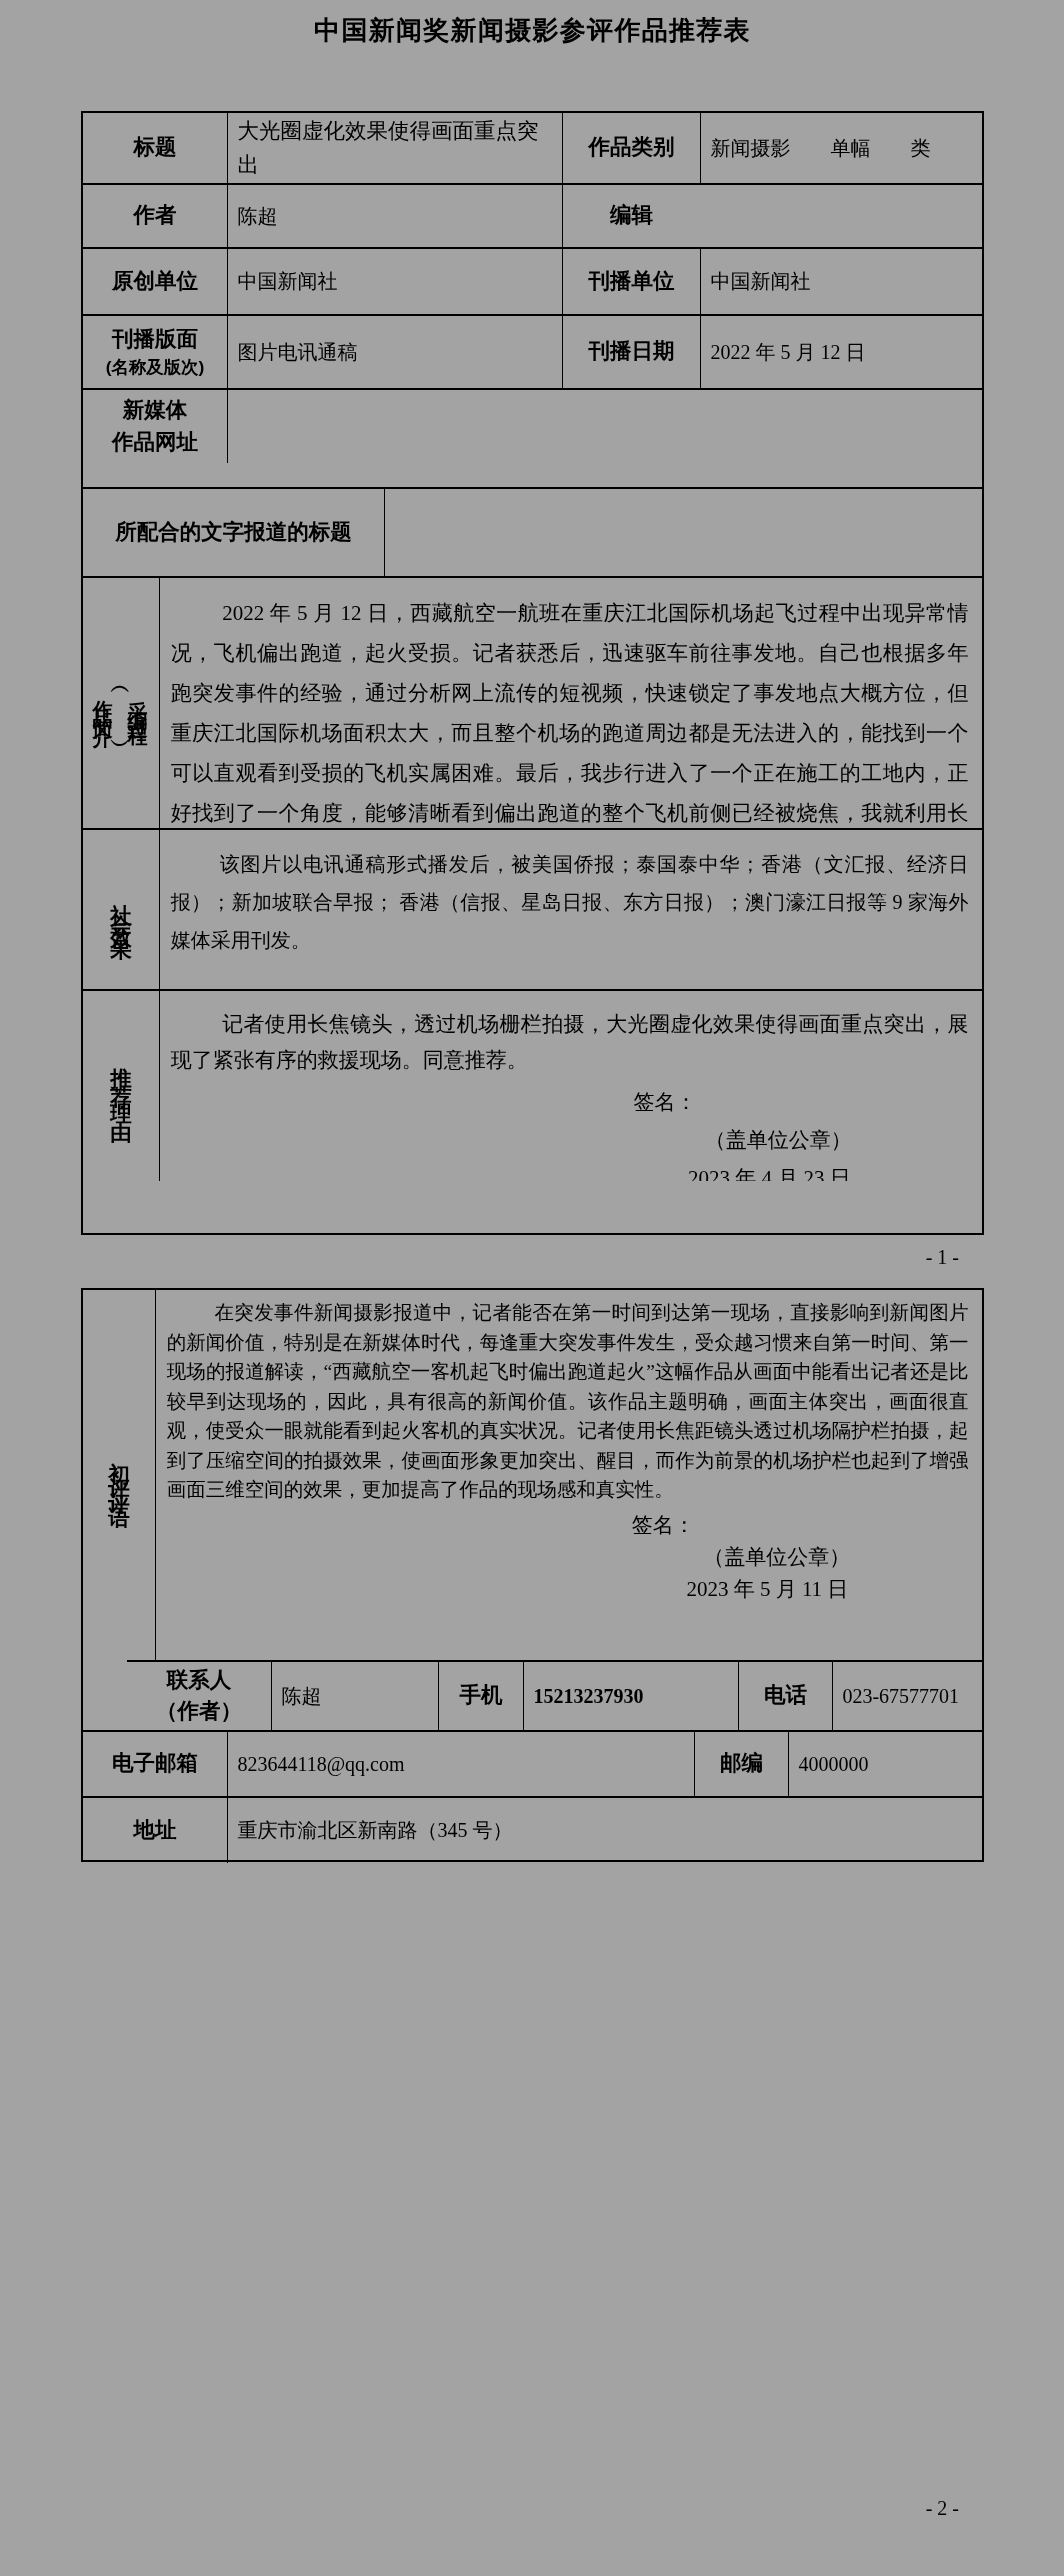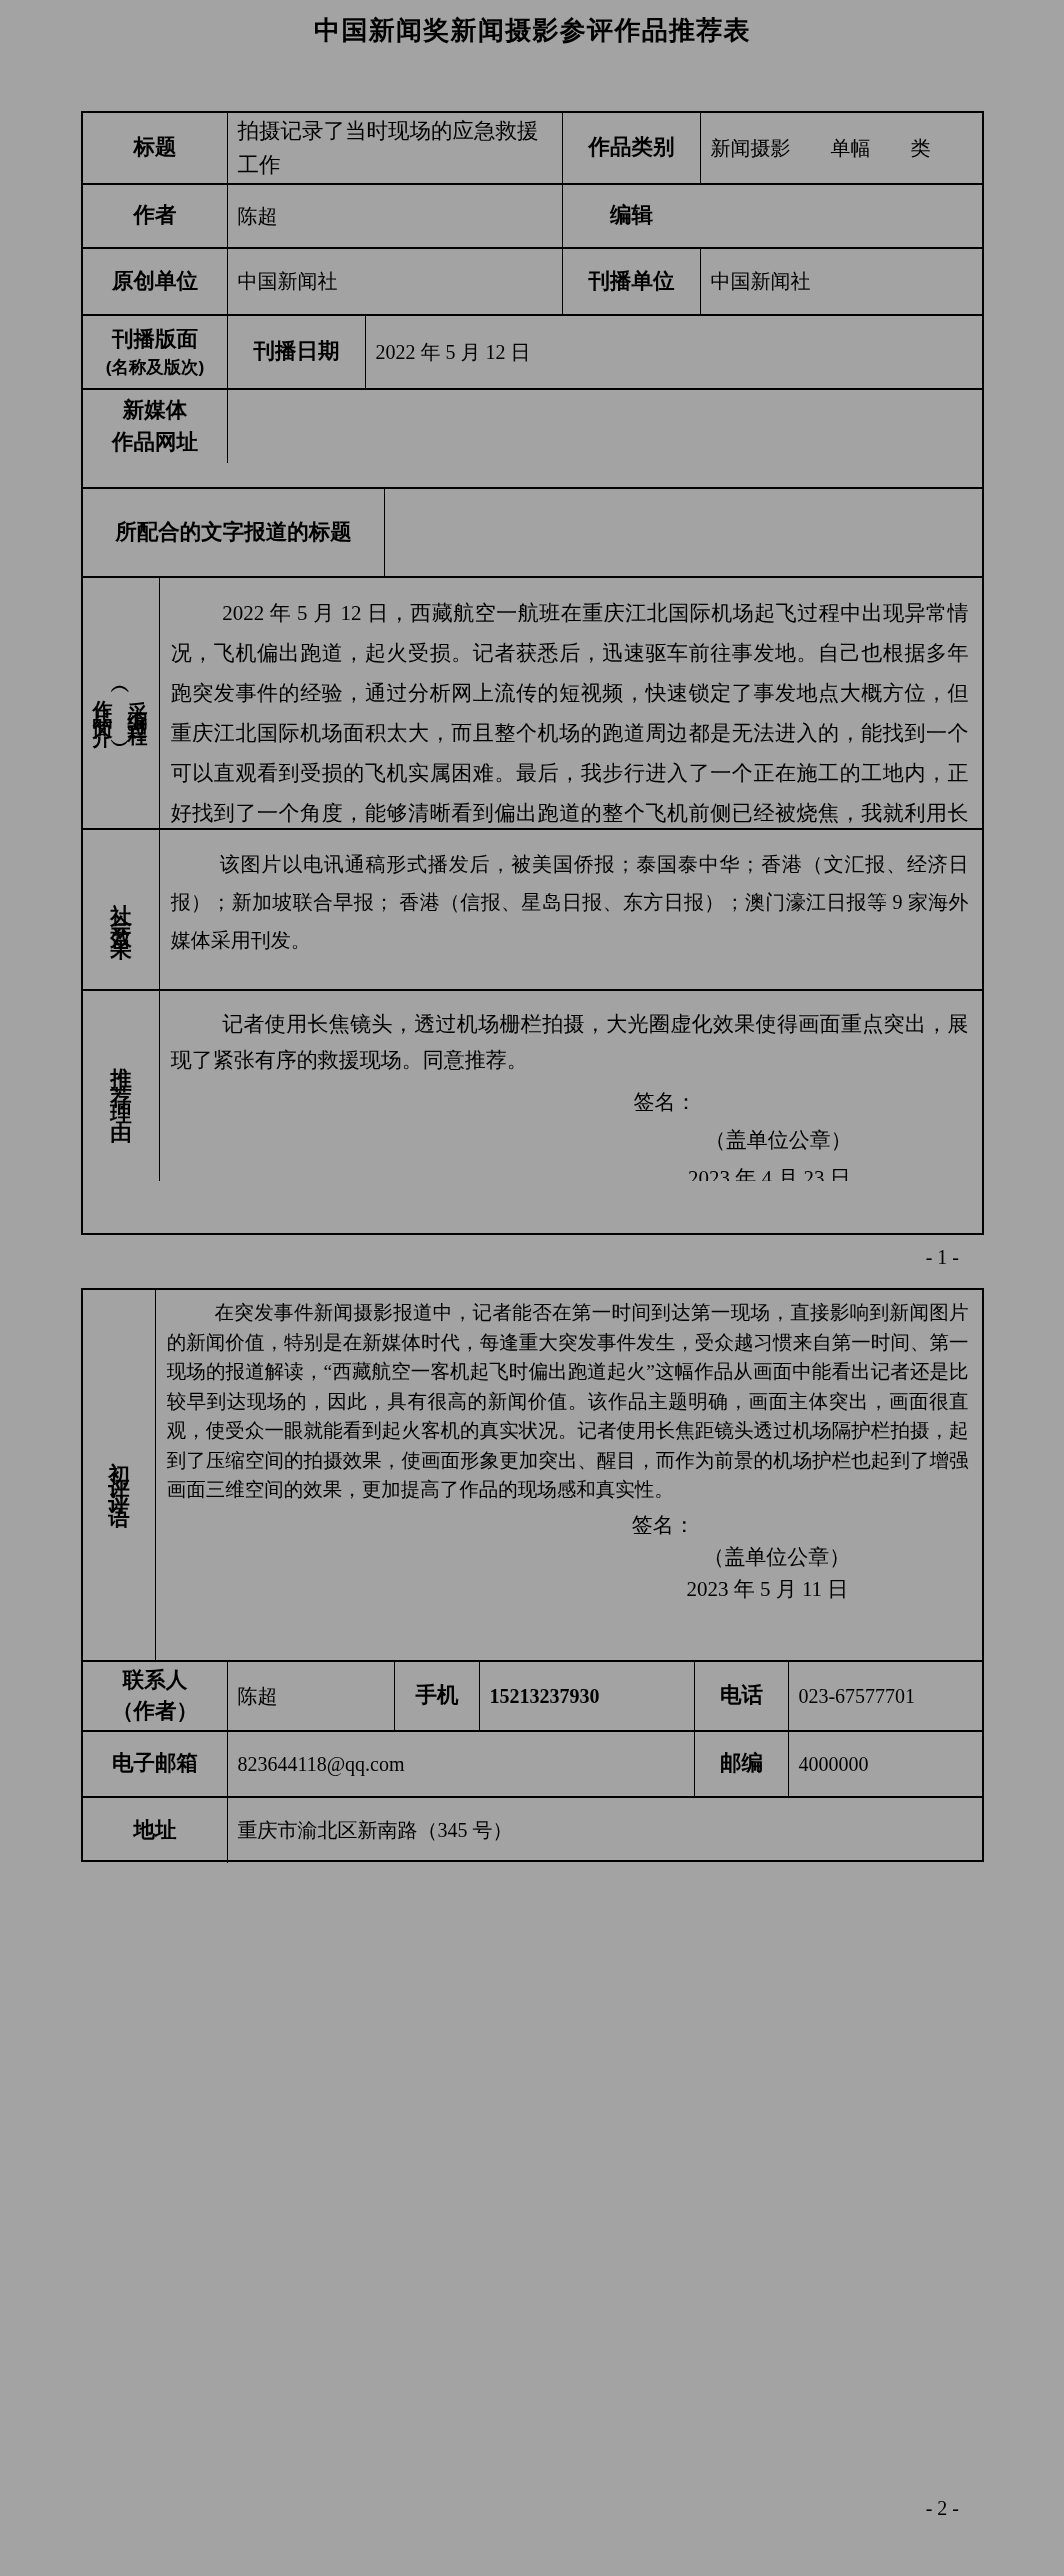--- a/index.html
+++ b/index.html
@@ -57,35 +57,35 @@
   .w-vlab{width:76px;flex:0 0 76px;}
   .w-vlab2{width:72px;flex:0 0 72px;}
   .w-c2{width:167px;flex:0 0 167px;}
   .w-c3{width:85px;flex:0 0 85px;}
   .w-c4{width:215px;flex:0 0 215px;font-weight:bold;}
   .w-c5{width:94px;flex:0 0 94px;}
   .w-email{width:467px;flex:0 0 467px;}
   
   .h1{height:70px;} .h2{height:64px;} .h3{height:67px;} .h4{height:74px;}
   .h5{height:75px;} .h6{height:89px;margin-top:24px;} .h7{height:252px;} .h8{height:161px;} .h9{height:192px;}
-  .g1{height:370px;} .g2{height:70px;} .g3{height:66px;} .g4{height:67px;}
+  .g1{height:370px;} .g2{height:70px;margin-left:44px;} .g3{height:66px;} .g4{height:67px;}
 </style>
 </head>
 <body>
 
 <div class="page">
 
   <div class="doc-title">中国新闻奖新闻摄影参评作品推荐表</div>
 
   <div class="tbl tbl1">
 
     <div class="r h1">
       <div class="c lab w-lab1">标题</div>
       <div class="c val w-val1">
-        <span class="wrapval">拍摄记录了当时现场的应急救援工作</span>
+        <span class="wrapval">大光圈虚化效果使得画面重点突出</span>
       </div>
       <div class="c lab w-lab2">作品类别</div>
       <div class="c val w-flex">
         <span>新闻摄影　　单幅　　类</span>
       </div>
     </div>
 
     <div class="r h2">
       <div class="c lab w-lab1">作者</div>
       <div class="c val w-val1">
@@ -104,20 +104,23 @@
         <span>中国新闻社</span>
       </div>
     </div>
 
     <div class="r h4">
       <div class="c lab w-lab1">
         <span>
           <span>刊播版面</span>
           <span class="l2">(名称及版次)</span>
         </span>
+      </div>
+      <div class="c val w-val1">
+        <span>图片电讯通稿</span>
       </div>
       <div class="c lab w-lab2">刊播日期</div>
       <div class="c val w-flex">
         <span>2022 年 5 月 12 日</span>
       </div>
     </div>
 
     <div class="r h5">
       <div class="c lab w-lab1">
         <span>

